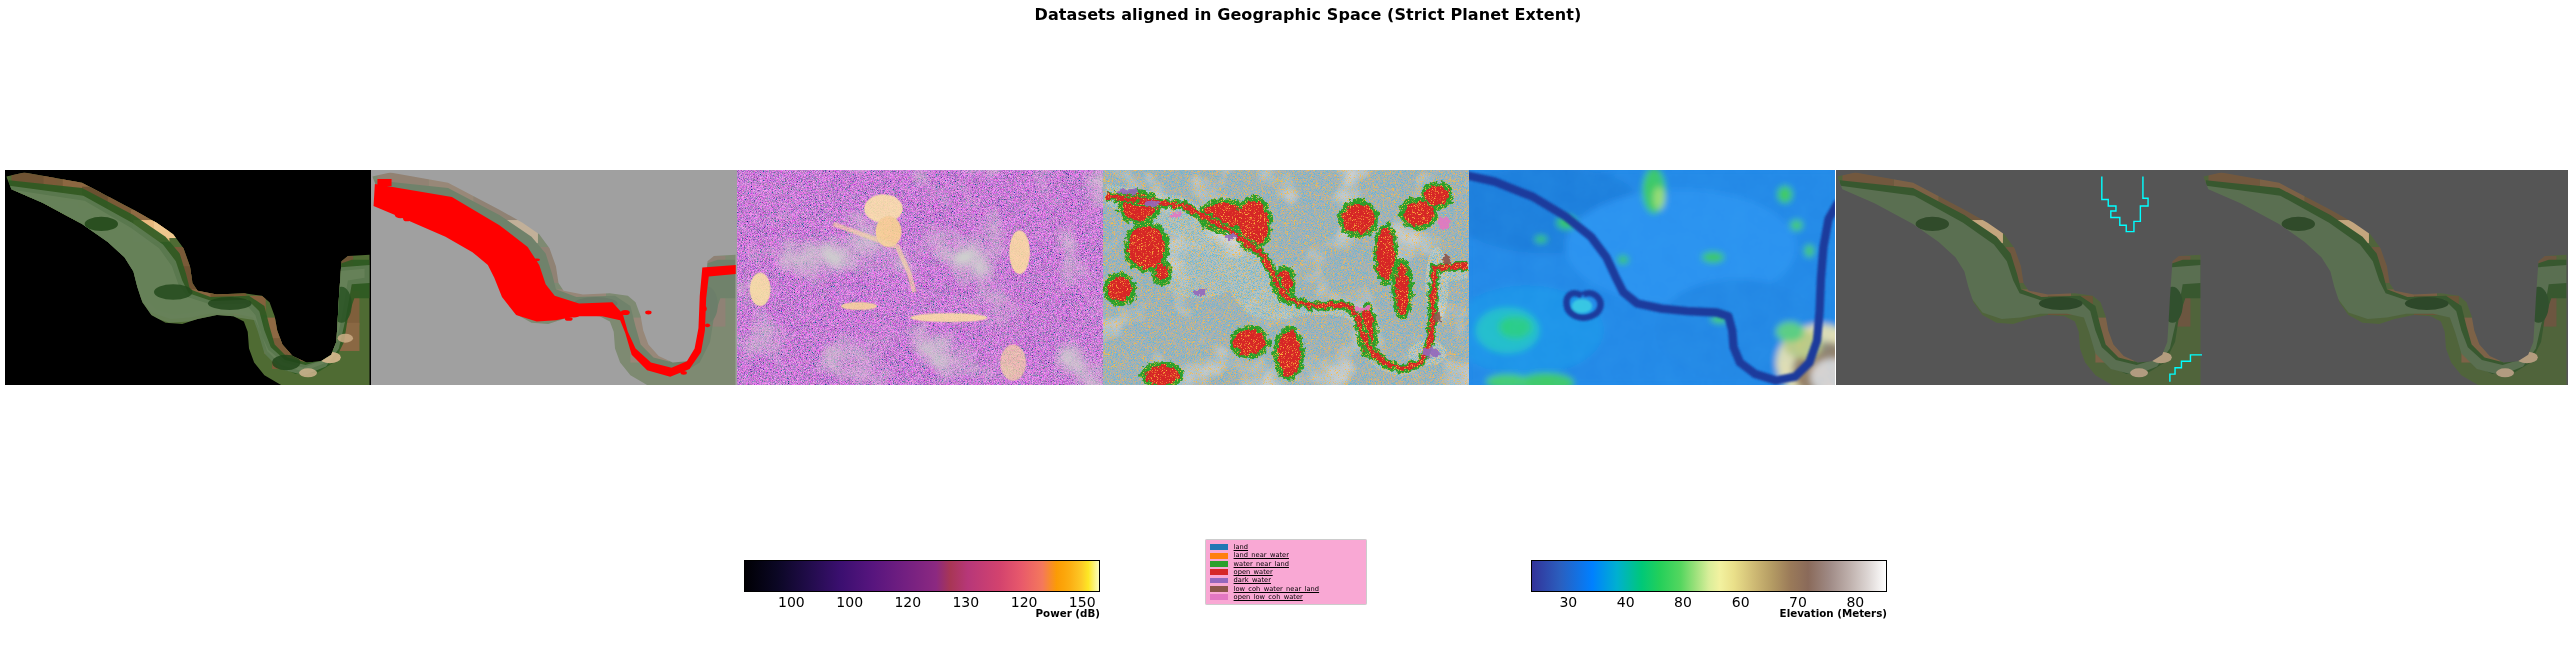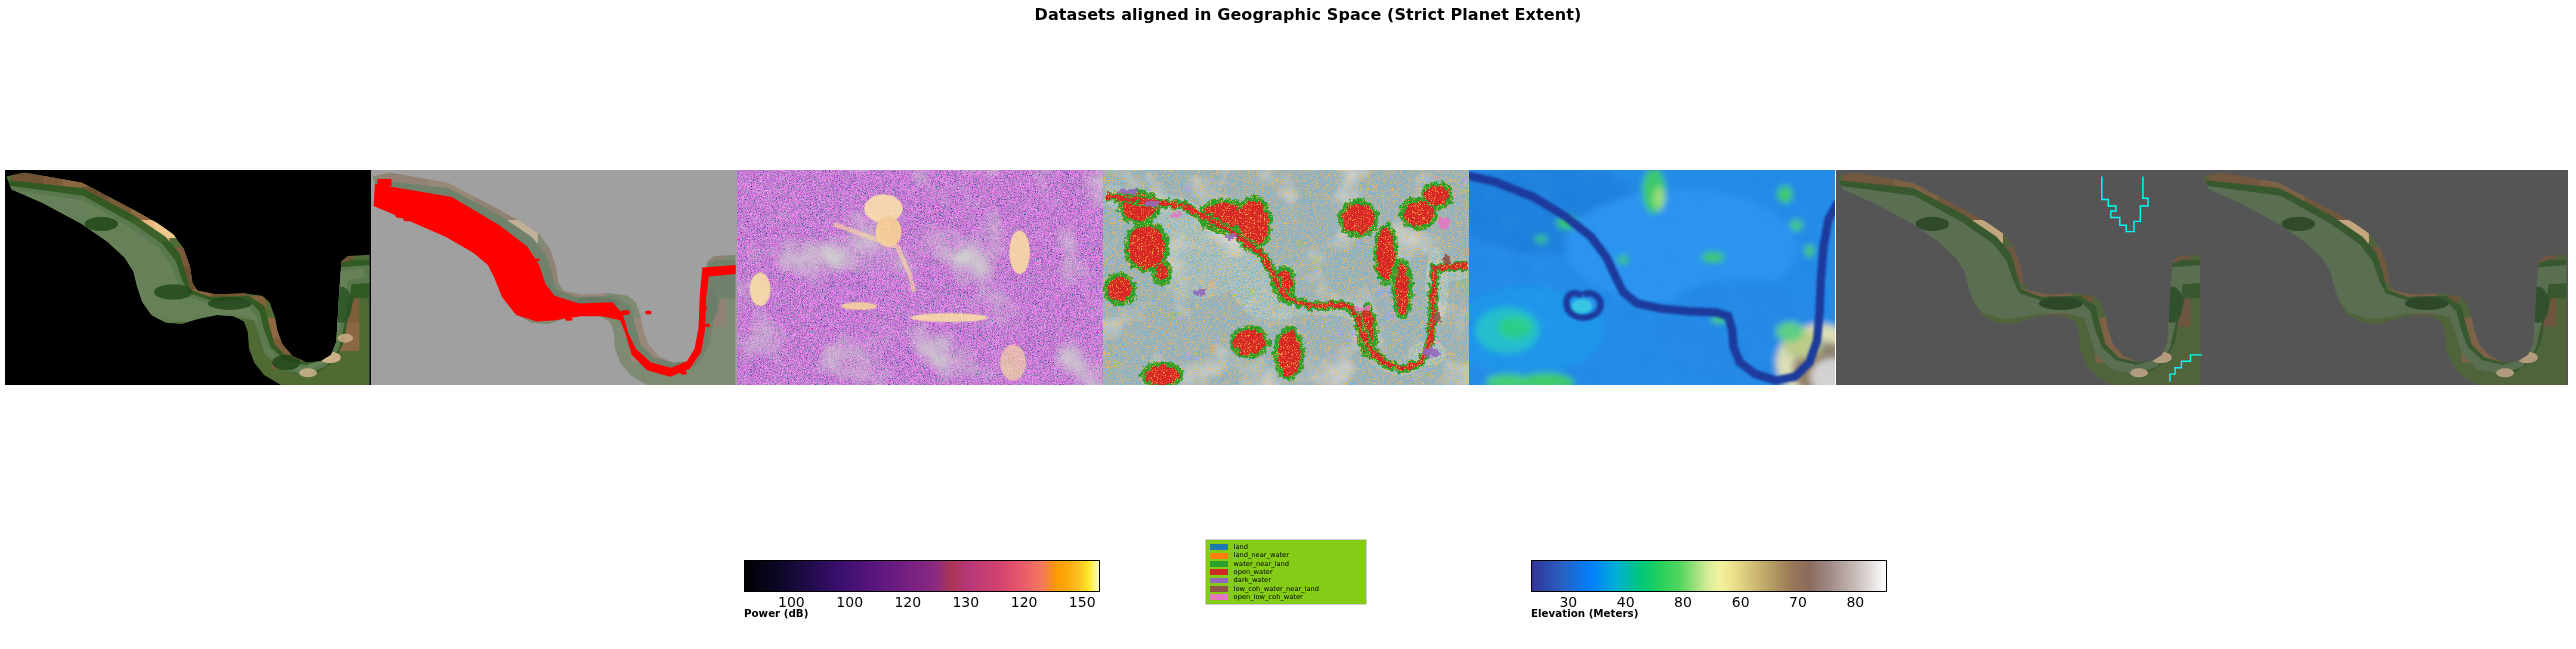--- a/index.html
+++ b/index.html
@@ -42,28 +42,28 @@
       #d9ee9a 50%, #f2f2a0 53%, #eae08a 57%, #cdb873 63%,
       #b39a63 68%, #9a7a59 73%, #8a6a5a 78%, #9f8a85 84%,
       #c0b2ae 90%, #ddd6d4 95%, #ffffff 100%);
   }
   .cbar-ticks{position:relative;height:14px;width:100%;}
   .cbar-ticks span{
     position:absolute;top:1.9px;transform:translateX(-50%);
     font-size:14px;color:#000;white-space:nowrap;
   }
   .cbar-label{
-    width:100%;text-align:left;font-size:10.3px;font-weight:bold;color:#000;
+    width:100%;text-align:right;font-size:10.3px;font-weight:bold;color:#000;
     margin-top:0.6px;
   }
 
   
   .legend{
-    position:absolute;border:0.6px solid #cccccc;background:#84cc16;
-    border-radius:1.3px;padding:3.2px 4.5px 3.2px 3.9px;box-sizing:border-box;
+    position:absolute;border:0.6px solid #cccccc;background:#f9a8d4;
+    border-radius:1.3px;padding:3.2px 4.5px 3.2px 3.9px;box-sizing:border-box;text-decoration:underline;
   }
   .legend-row{display:flex;align-items:center;height:8.3px;}
   .legend-swatch{
     width:18.6px;height:5.8px;margin-right:5.1px;flex:0 0 auto;display:block;
   }
   .legend-text{font-size:6.7px;color:#000;line-height:8.3px;white-space:nowrap;}
 </style>
 </head>
 <body>
 

